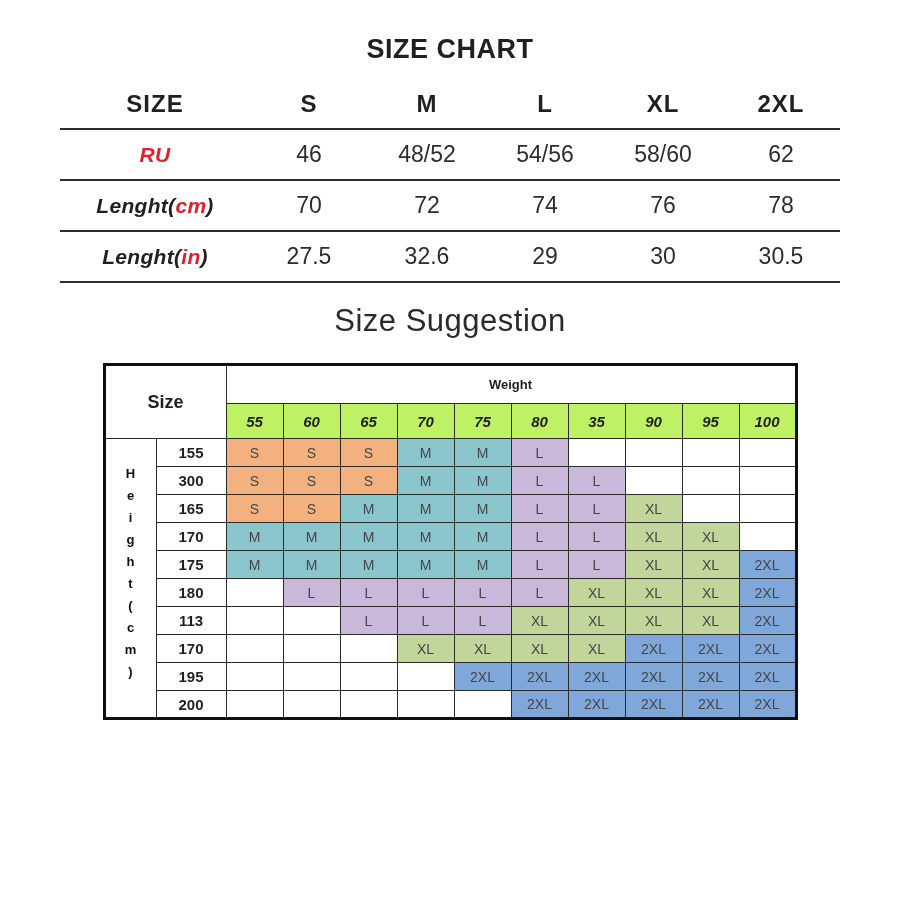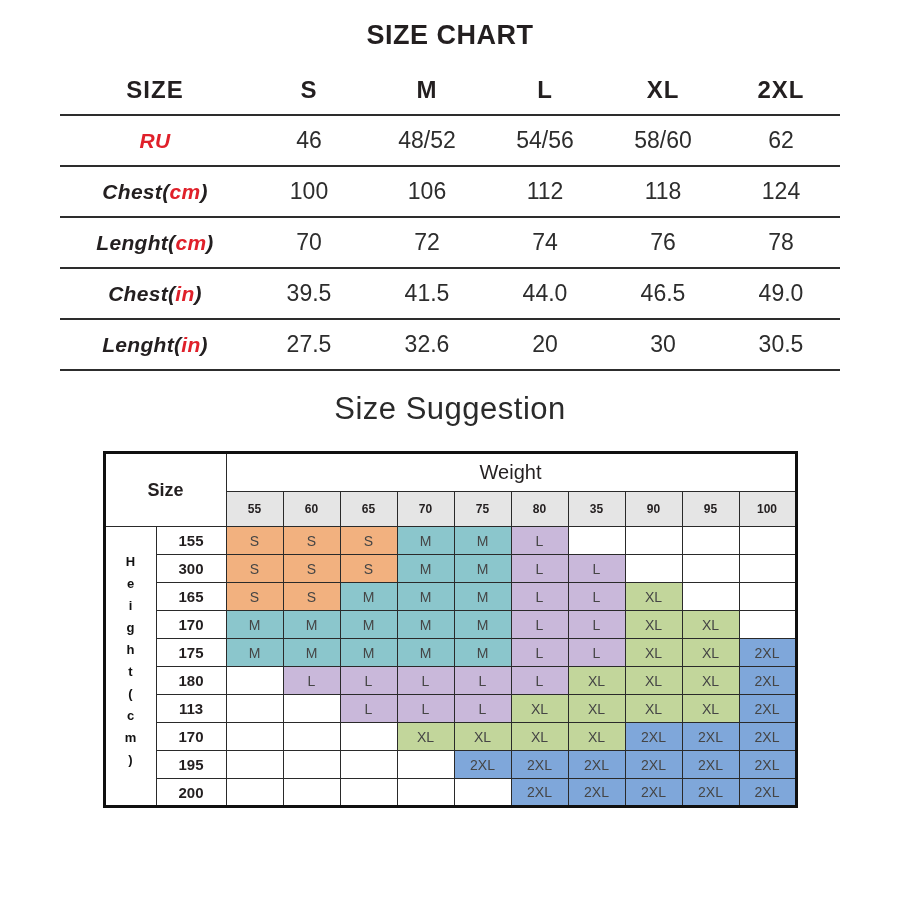--- a/index.html
+++ b/index.html
@@ -4,21 +4,21 @@
 <style>
   html, body { margin:0; padding:0; background:#ffffff; }
   body {
     width:900px; height:900px; overflow:hidden;
     font-family:"Liberation Sans", sans-serif; color:#231f20;
   }
   .page { width:900px; height:900px; position:relative; }
 
   
   .main-title {
-    margin:0; padding-top:20px; text-align:center;
+    margin:14px; padding-top:20px; text-align:center;
     font-size:27px; font-weight:700; letter-spacing:0.5px; color:#231f20;
   }
 
   
   .top-table {
     width:780px; margin:14px auto 0; border-collapse:collapse; table-layout:fixed;
   }
   .top-table thead tr, .top-table tbody tr { border-bottom:2px solid #2d2d2d; }
   .top-table th, .top-table td {
     height:49px; text-align:center; vertical-align:middle; padding:0;
@@ -36,22 +36,22 @@
   
   .sg-wrap { margin-top:24px; display:flex; justify-content:center; }
   .sg-table {
     border-collapse:collapse; table-layout:fixed; border:3px solid #101010;
   }
   .sg-table th, .sg-table td {
     border:1px solid #2a2a2a; padding:0; text-align:center; vertical-align:middle;
     overflow:hidden;
   }
   .sg-corner { font-size:18px; font-weight:700; }
-  .sg-weight-label { font-size:20px; font-weight:400; height:37px; }
-  .sg-w { font-size:12px; font-weight:700; height:34px; background:#e5e5e5; }
+  .sg-weight-label { font-size:13px; font-weight:700; height:37px; }
+  .sg-w { font-size:15px; font-weight:700; height:34px; background:#bef264;font-style:italic; }
   .sg-h { font-size:15px; font-weight:700; background:#ffffff; }
   .sg-table tbody tr { height:28px; }
   .sg-c { font-size:14px; color:#454545; background:#ffffff; }
   .v-label { background:#ffffff; }
   .v-label span {
     writing-mode:vertical-rl; text-orientation:upright;
     font-size:13px; font-weight:700; letter-spacing:7px; color:#111;
     line-height:1;
   }
 </style>
@@ -84,48 +84,32 @@
     <tbody id="top-body">
         <tr>
           <th class="row-label"><span style="color: rgb(224, 32, 42);">RU</span></th>
           <td>46</td>
           <td>48/52</td>
           <td>54/56</td>
           <td>58/60</td>
           <td>62</td>
         </tr>
         <tr>
-          <th class="row-label"><span style="color: rgb(35, 31, 32);">Chest(</span><span style="color: rgb(224, 32, 42);">cm</span><span style="color: rgb(35, 31, 32);">)</span></th>
-          <td>100</td>
-          <td>106</td>
-          <td>112</td>
-          <td>118</td>
-          <td>124</td>
-        </tr>
-        <tr>
           <th class="row-label"><span style="color: rgb(35, 31, 32);">Lenght(</span><span style="color: rgb(224, 32, 42);">cm</span><span style="color: rgb(35, 31, 32);">)</span></th>
           <td>70</td>
           <td>72</td>
           <td>74</td>
           <td>76</td>
           <td>78</td>
         </tr>
         <tr>
-          <th class="row-label"><span style="color: rgb(35, 31, 32);">Chest(</span><span style="color: rgb(224, 32, 42);">in</span><span style="color: rgb(35, 31, 32);">)</span></th>
-          <td>39.5</td>
-          <td>41.5</td>
-          <td>44.0</td>
-          <td>46.5</td>
-          <td>49.0</td>
-        </tr>
-        <tr>
           <th class="row-label"><span style="color: rgb(35, 31, 32);">Lenght(</span><span style="color: rgb(224, 32, 42);">in</span><span style="color: rgb(35, 31, 32);">)</span></th>
           <td>27.5</td>
           <td>32.6</td>
-          <td>20</td>
+          <td>29</td>
           <td>30</td>
           <td>30.5</td>
         </tr>
       </tbody>
   </table>
 
   <h2 class="subtitle">Size Suggestion</h2>
 
   <div class="sg-wrap">
     <table class="sg-table">

